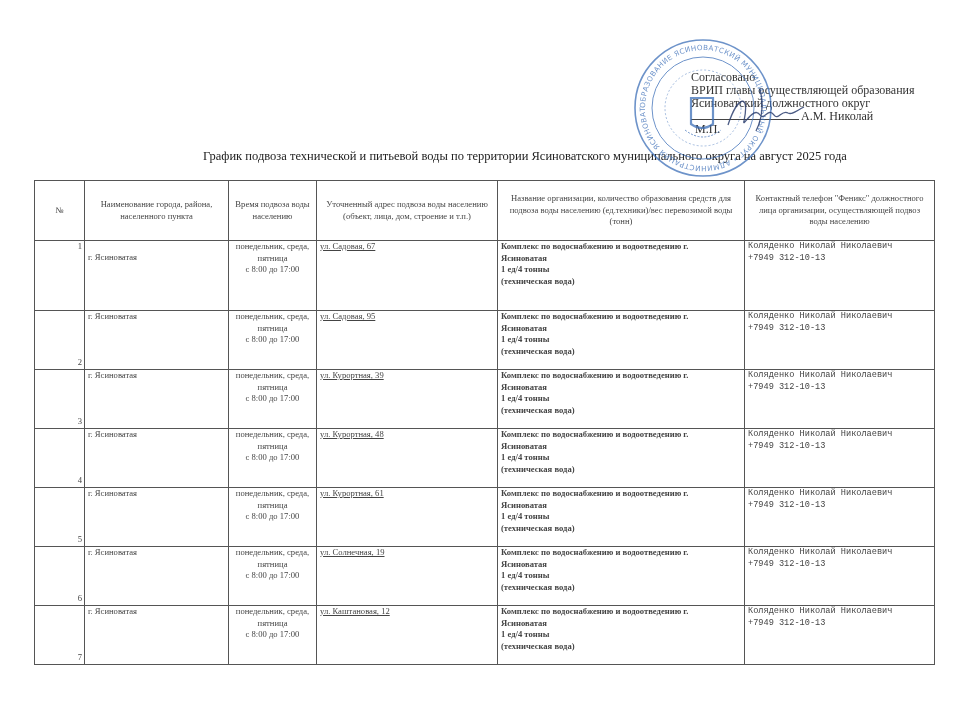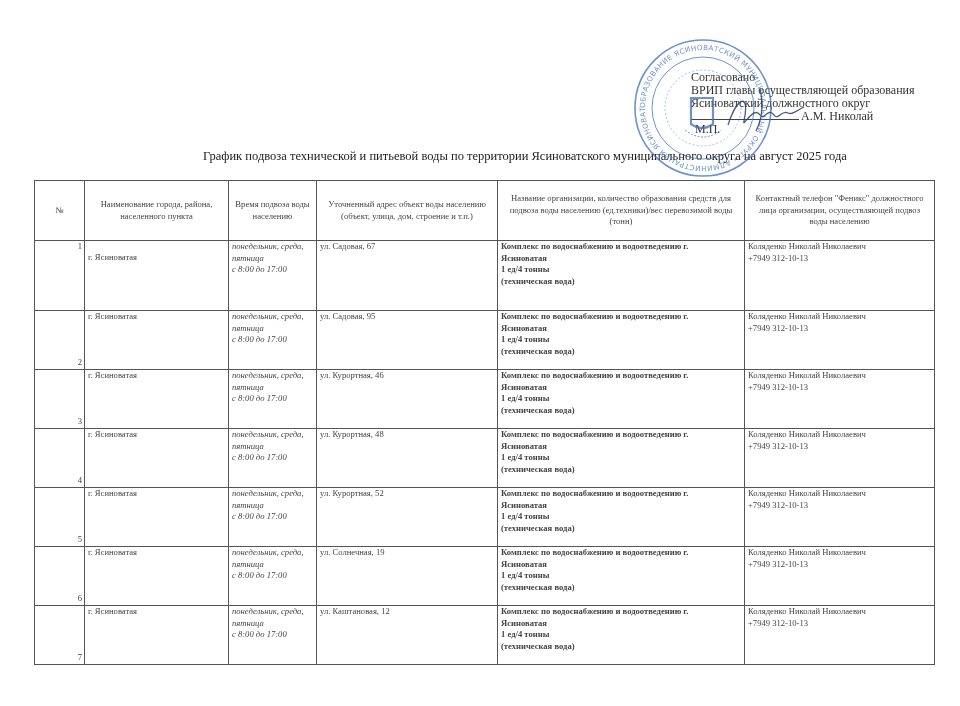--- a/index.html
+++ b/index.html
@@ -96,24 +96,24 @@
       padding: 0 2px;
     }
     td.num .n {
       position: absolute;
       right: 2px;
       bottom: 1px;
     }
     tr.first td.num .n { top: 0; bottom: auto; }
     td.city { padding-top: 14px; margin-left: 8px; }
     tr.first td.city { padding-top: 11px; }
-    td.time { padding-top: 1px; font-style: italic; }
-    td.addr { vertical-align: middle; }
+    td.time { text-align: center; padding-top: 1px; }
+    td.addr { vertical-align: middle; text-decoration: underline; }
     td.org { padding-top: 1px; font-weight: bold; }
-    td.contact { padding-top: 1px; }
+    td.contact { padding-top: 1px; font-family: Liberation Mono, monospace; }
     .blk { display: block; }
   </style>
 </head>
 <body>
 
 <div class="approval">
   <div class="line">Согласовано</div>
   <div class="line">ВРИП главы осуществляющей образования</div>
   <div class="line">Ясиноватский должностного округ</div>
   <div class="line">
@@ -151,21 +151,21 @@
     <col style="width:88px">
     <col style="width:181px">
     <col style="width:247px">
     <col style="width:190px">
   </colgroup>
   <thead>
     <tr>
       <th>№</th>
       <th>Наименование города, района, населенного пункта</th>
       <th>Время подвоза воды населению</th>
-      <th>Уточненный адрес объект воды населению (объект, улица, дом, строение и т.п.)</th>
+      <th>Уточненный адрес подвоза воды населению (объект, лица, дом, строение и т.п.)</th>
       <th>Название организации, количество образования средств для подвоза воды населению (ед.техники)/вес перевозимой воды (тонн)</th>
       <th>Контактный телефон "Феникс" должностного лица организации, осуществляющей подвоз воды населению</th>
     </tr>
   </thead>
   <tbody>
     <tr class="first">
       <td class="num">
           <span class="n">1</span>
         </td>
       <td class="city">г. Ясиноватая</td>
@@ -211,21 +211,21 @@
     <tr>
       <td class="num">
           <span class="n">3</span>
         </td>
       <td class="city">г. Ясиноватая</td>
       <td class="time">
           <span class="blk">понедельник, среда,</span>
           <span class="blk">пятница</span>
           <span class="blk">с 8:00 до 17:00</span>
         </td>
-      <td class="addr">ул. Курортная, 46</td>
+      <td class="addr">ул. Курортная, 39</td>
       <td class="org">
           <span class="blk">Комплекс по водоснабжению и водоотведению г.</span>
           <span class="blk">Ясиноватая</span>
           <span class="blk">1 ед/4 тонны</span>
           <span class="blk">(техническая вода)</span>
         </td>
       <td class="contact">
           <span class="blk">Коляденко Николай Николаевич</span>
           <span class="blk">+7949 312-10-13</span>
         </td>
@@ -255,21 +255,21 @@
     <tr>
       <td class="num">
           <span class="n">5</span>
         </td>
       <td class="city">г. Ясиноватая</td>
       <td class="time">
           <span class="blk">понедельник, среда,</span>
           <span class="blk">пятница</span>
           <span class="blk">с 8:00 до 17:00</span>
         </td>
-      <td class="addr">ул. Курортная, 52</td>
+      <td class="addr">ул. Курортная, 61</td>
       <td class="org">
           <span class="blk">Комплекс по водоснабжению и водоотведению г.</span>
           <span class="blk">Ясиноватая</span>
           <span class="blk">1 ед/4 тонны</span>
           <span class="blk">(техническая вода)</span>
         </td>
       <td class="contact">
           <span class="blk">Коляденко Николай Николаевич</span>
           <span class="blk">+7949 312-10-13</span>
         </td>

